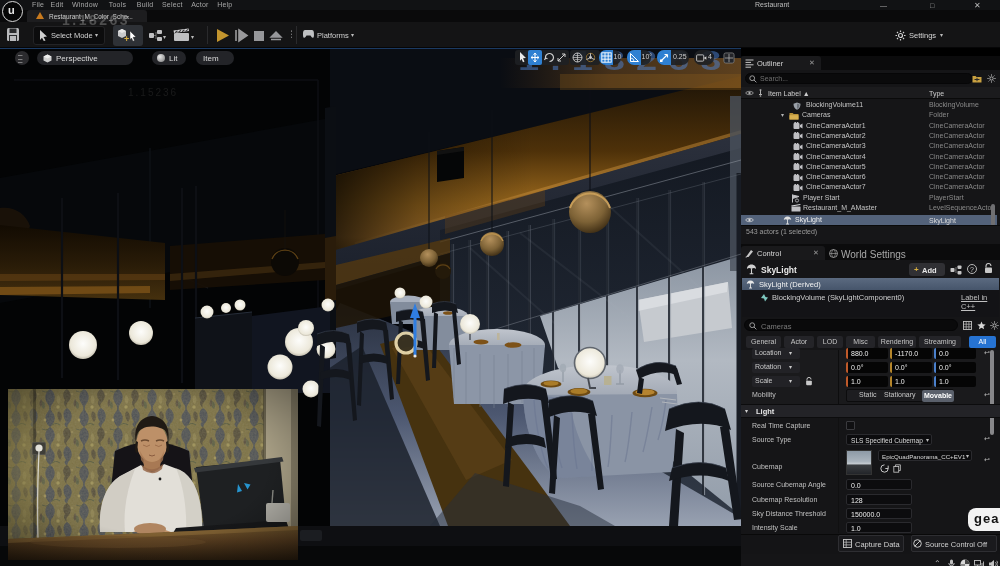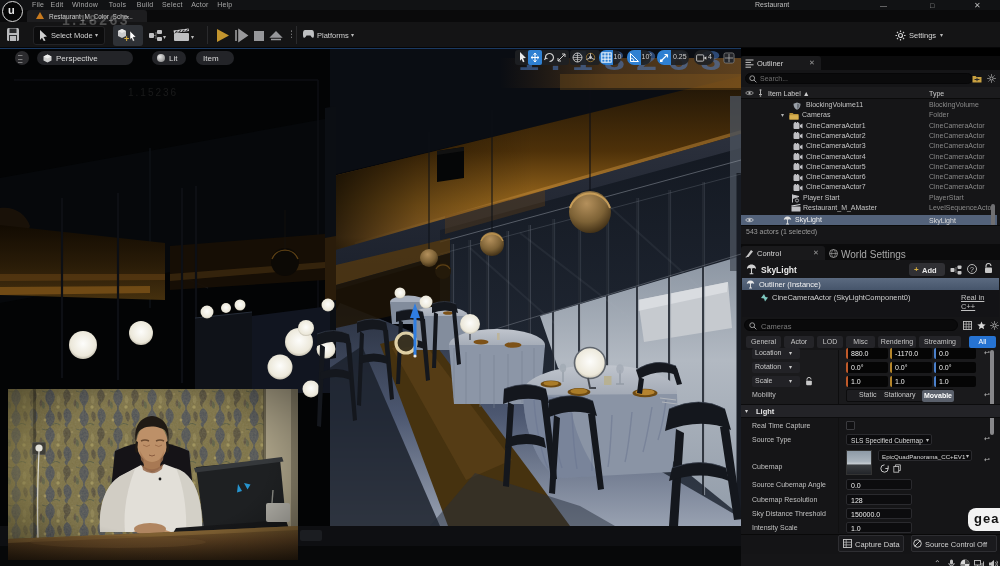--- a/index.html
+++ b/index.html
@@ -650,28 +650,28 @@
     <svg class="abs" style="left:243px;top:19px;" width="9" height="11" viewBox="0 0 9 11">
         <path d="M2,4.5 V3 a2.5,2.5 0 0 1 5,0" fill="none" stroke="#c8c8c8" stroke-width="1.1"></path>
         <rect x="1" y="4.5" width="7" height="5.5" rx="1" fill="#c8c8c8"></rect>
       </svg>
 
     <div class="abs" style="left:1px;top:34px;width:257px;height:12px;background:linear-gradient(#5b6a80,#46556b);"></div>
     <svg class="abs" style="left:5px;top:35.5px;" width="9" height="9" viewBox="0 0 9 9">
         <path d="M4.5,0.5 C2,0.5 0.8,2.5 0.8,4 C2,3 3,3 4.5,4 C6,3 7,3 8.2,4 C8.2,2.5 7,0.5 4.5,0.5 Z" fill="#e8e8e8"></path>
         <path d="M4.5,4 V8 M3,8 h3" stroke="#e8e8e8" stroke-width="0.9" fill="none"></path>
       </svg>
-    <div class="abs" style="left:18px;top:36px;font-size:7.5px;color:#f2f2f2;">Outliner (Instance)</div>
+    <div class="abs" style="left:18px;top:36px;font-size:7.5px;color:#f2f2f2;">SkyLight (Derived)</div>
 
     <div class="abs" style="left:1px;top:46px;width:257px;height:27px;background:#131316;"></div>
     <svg class="abs" style="left:19px;top:48.5px;" width="9" height="9" viewBox="0 0 9 9">
         <path d="M1,5 L4,1 L5.5,4 L8,4.5 L5,8.5 L4,5.5 Z" fill="#7ec8c0"></path>
       </svg>
-    <div class="abs" style="left:31px;top:49px;font-size:7.5px;color:#cfcfcf;">CineCameraActor (SkyLightComponent0)</div>
-    <div class="abs" style="left:220px;top:49px;font-size:7.5px;color:#c0c0c0;text-decoration:underline;">Real in C++</div>
+    <div class="abs" style="left:31px;top:49px;font-size:7.5px;color:#cfcfcf;">BlockingVolume (SkyLightComponent0)</div>
+    <div class="abs" style="left:220px;top:49px;font-size:7.5px;color:#c0c0c0;text-decoration:underline;">Label in C++</div>
 
     <div class="abs" style="left:3px;top:75px;width:214px;height:12px;background:#0a0a0b;border:1px solid #060607;border-radius:6px;"></div>
     <svg class="abs" style="left:8px;top:78px;" width="8" height="8" viewBox="0 0 8 8">
         <circle cx="3.2" cy="3.2" r="2.4" fill="none" stroke="#9a9a9a" stroke-width="1"></circle>
         <line x1="5" y1="5" x2="7.4" y2="7.4" stroke="#9a9a9a" stroke-width="1"></line>
       </svg>
     <div class="abs" style="left:20px;top:77.5px;font-size:7.5px;color:#7a7a7a;">Cameras</div>
     <svg class="abs" style="left:222px;top:77px;" width="9" height="9" viewBox="0 0 9 9">
         <rect x="0.5" y="0.5" width="8" height="8" fill="none" stroke="#c0c0c0" stroke-width="0.9"></rect>
         <path d="M0.5,3.2 h8 M0.5,5.9 h8 M3.2,0.5 v8 M5.9,0.5 v8" stroke="#c0c0c0" stroke-width="0.7"></path>

